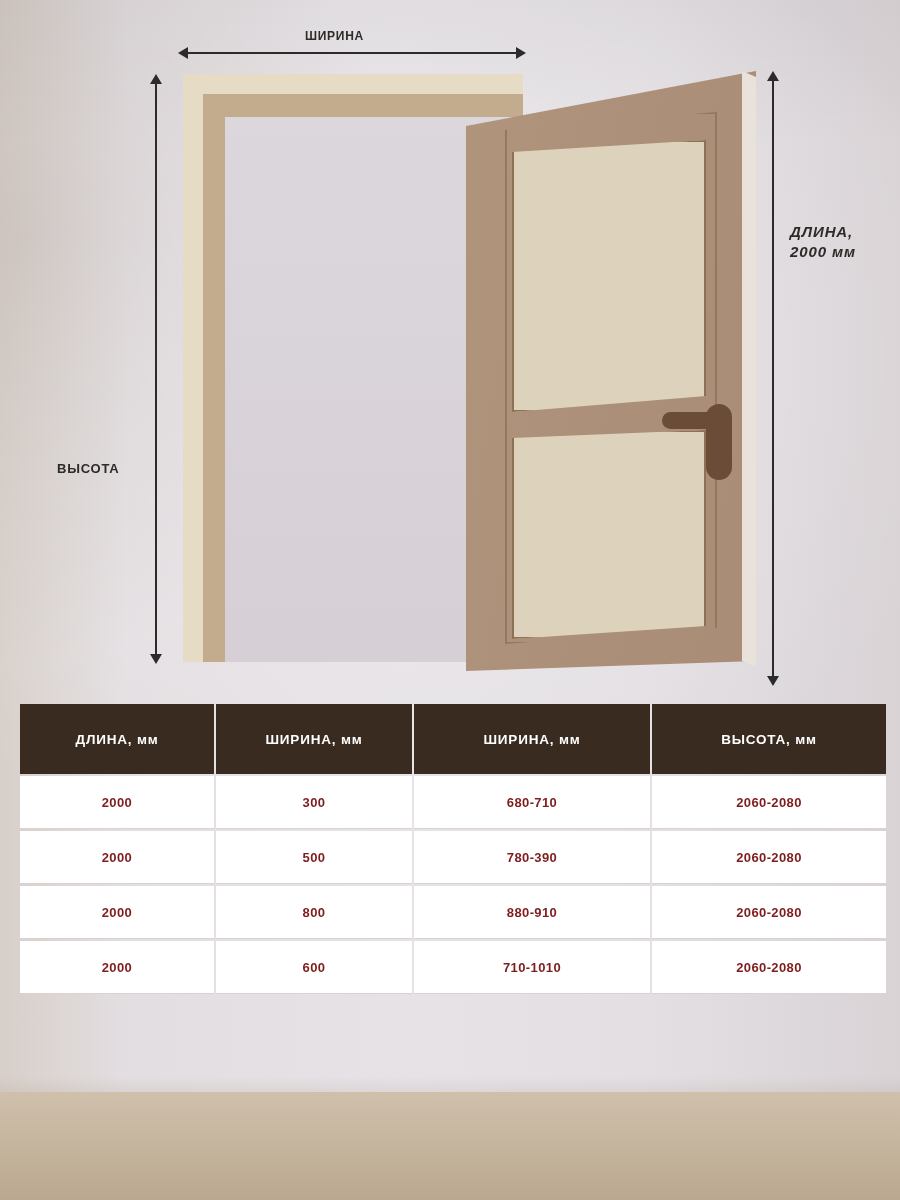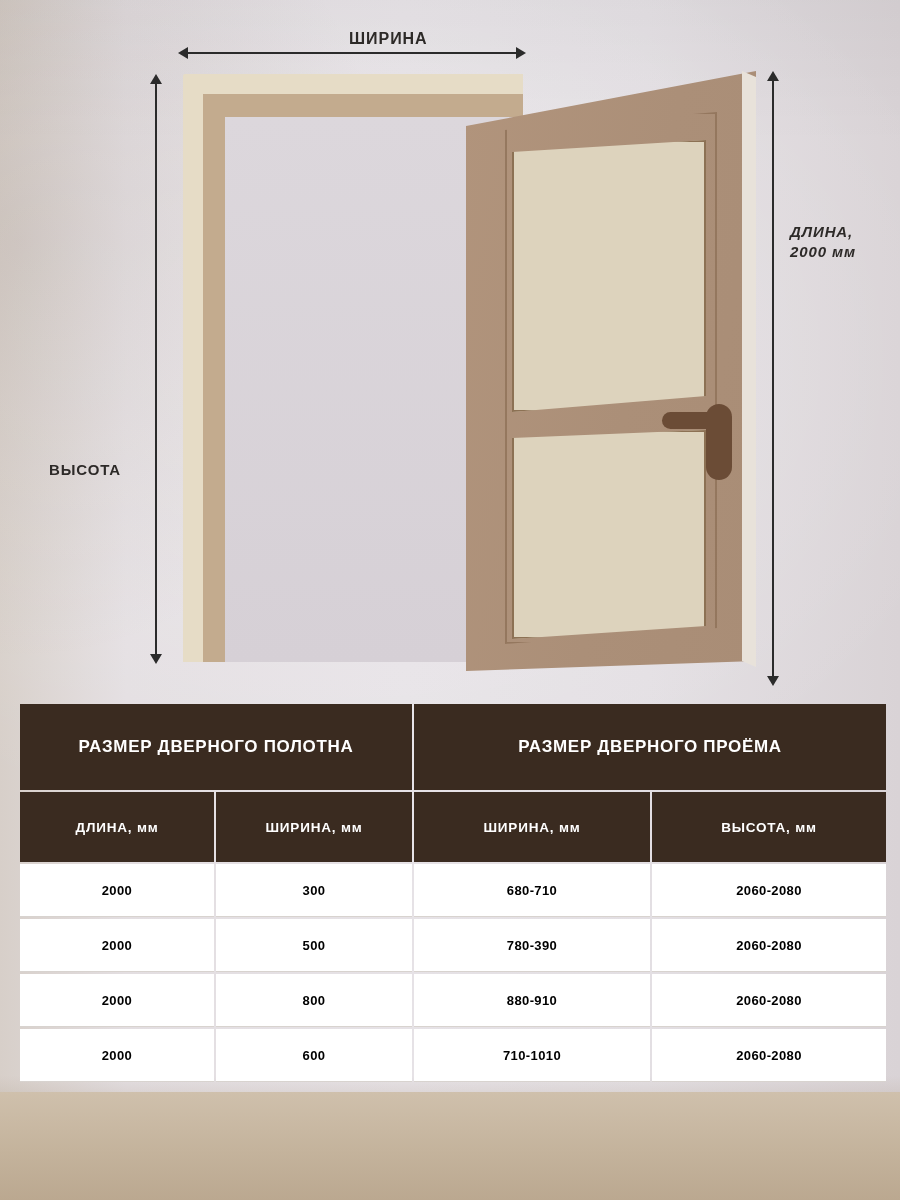--- a/index.html
+++ b/index.html
@@ -186,22 +186,22 @@
 
   .lbl {
     position: absolute;
     color: #2d2a28;
     font-weight: bold;
     letter-spacing: .06em;
     font-size: 15px;
     line-height: 1.35;
     white-space: pre-line;
   }
-  #lbl-shirina { left: 305px; top: 28px; font-size: 16px; margin-left: 44px; }
-  #lbl-vysota  { left: 49px;  top: 460px; font-size: 15px; }
+  #lbl-shirina { left: 305px; top: 28px; font-size: 12px; }
+  #lbl-vysota  { left: 57px;  top: 460px; font-size: 13px; }
   #lbl-dlina   { left: 790px; top: 222px; font-size: 15px; font-style: italic; }
 
   
   .table-wrap {
     position: absolute;
     left: 18px;
     top: 702px;
     width: 864px;
   }
   table {
@@ -229,21 +229,21 @@
     color: #ffffff;
     font-size: 13.5px;
     font-weight: bold;
     letter-spacing: .06em;
     height: 62px;
     padding: 4px 6px;
     text-align: center;
   }
   tbody td {
     background: #ffffff;
-    color: #000000;
+    color: #7f1d1d;
     font-size: 13px;
     font-weight: bold;
     height: 50px;
     letter-spacing: .03em;
   }
   tbody tr td { border-bottom: 1px solid #d8d3cf; }
 </style>
 </head>
 <body>
 
@@ -293,24 +293,20 @@
 
   <div class="table-wrap">
     <table>
       <colgroup>
         <col style="width:194px">
         <col style="width:196px">
         <col style="width:236px">
         <col style="width:234px">
       </colgroup>
       <thead>
-        <tr class="group-head">
-          <th colspan="2">РАЗМЕР ДВЕРНОГО ПОЛОТНА</th>
-          <th colspan="2">РАЗМЕР ДВЕРНОГО ПРОЁМА</th>
-        </tr>
         <tr class="col-head">
           <th>ДЛИНА, мм</th>
           <th>ШИРИНА, мм</th>
           <th>ШИРИНА,  мм</th>
           <th>ВЫСОТА, мм</th>
         </tr>
       </thead>
       <tbody>
         <tr>
           <td>2000</td>

